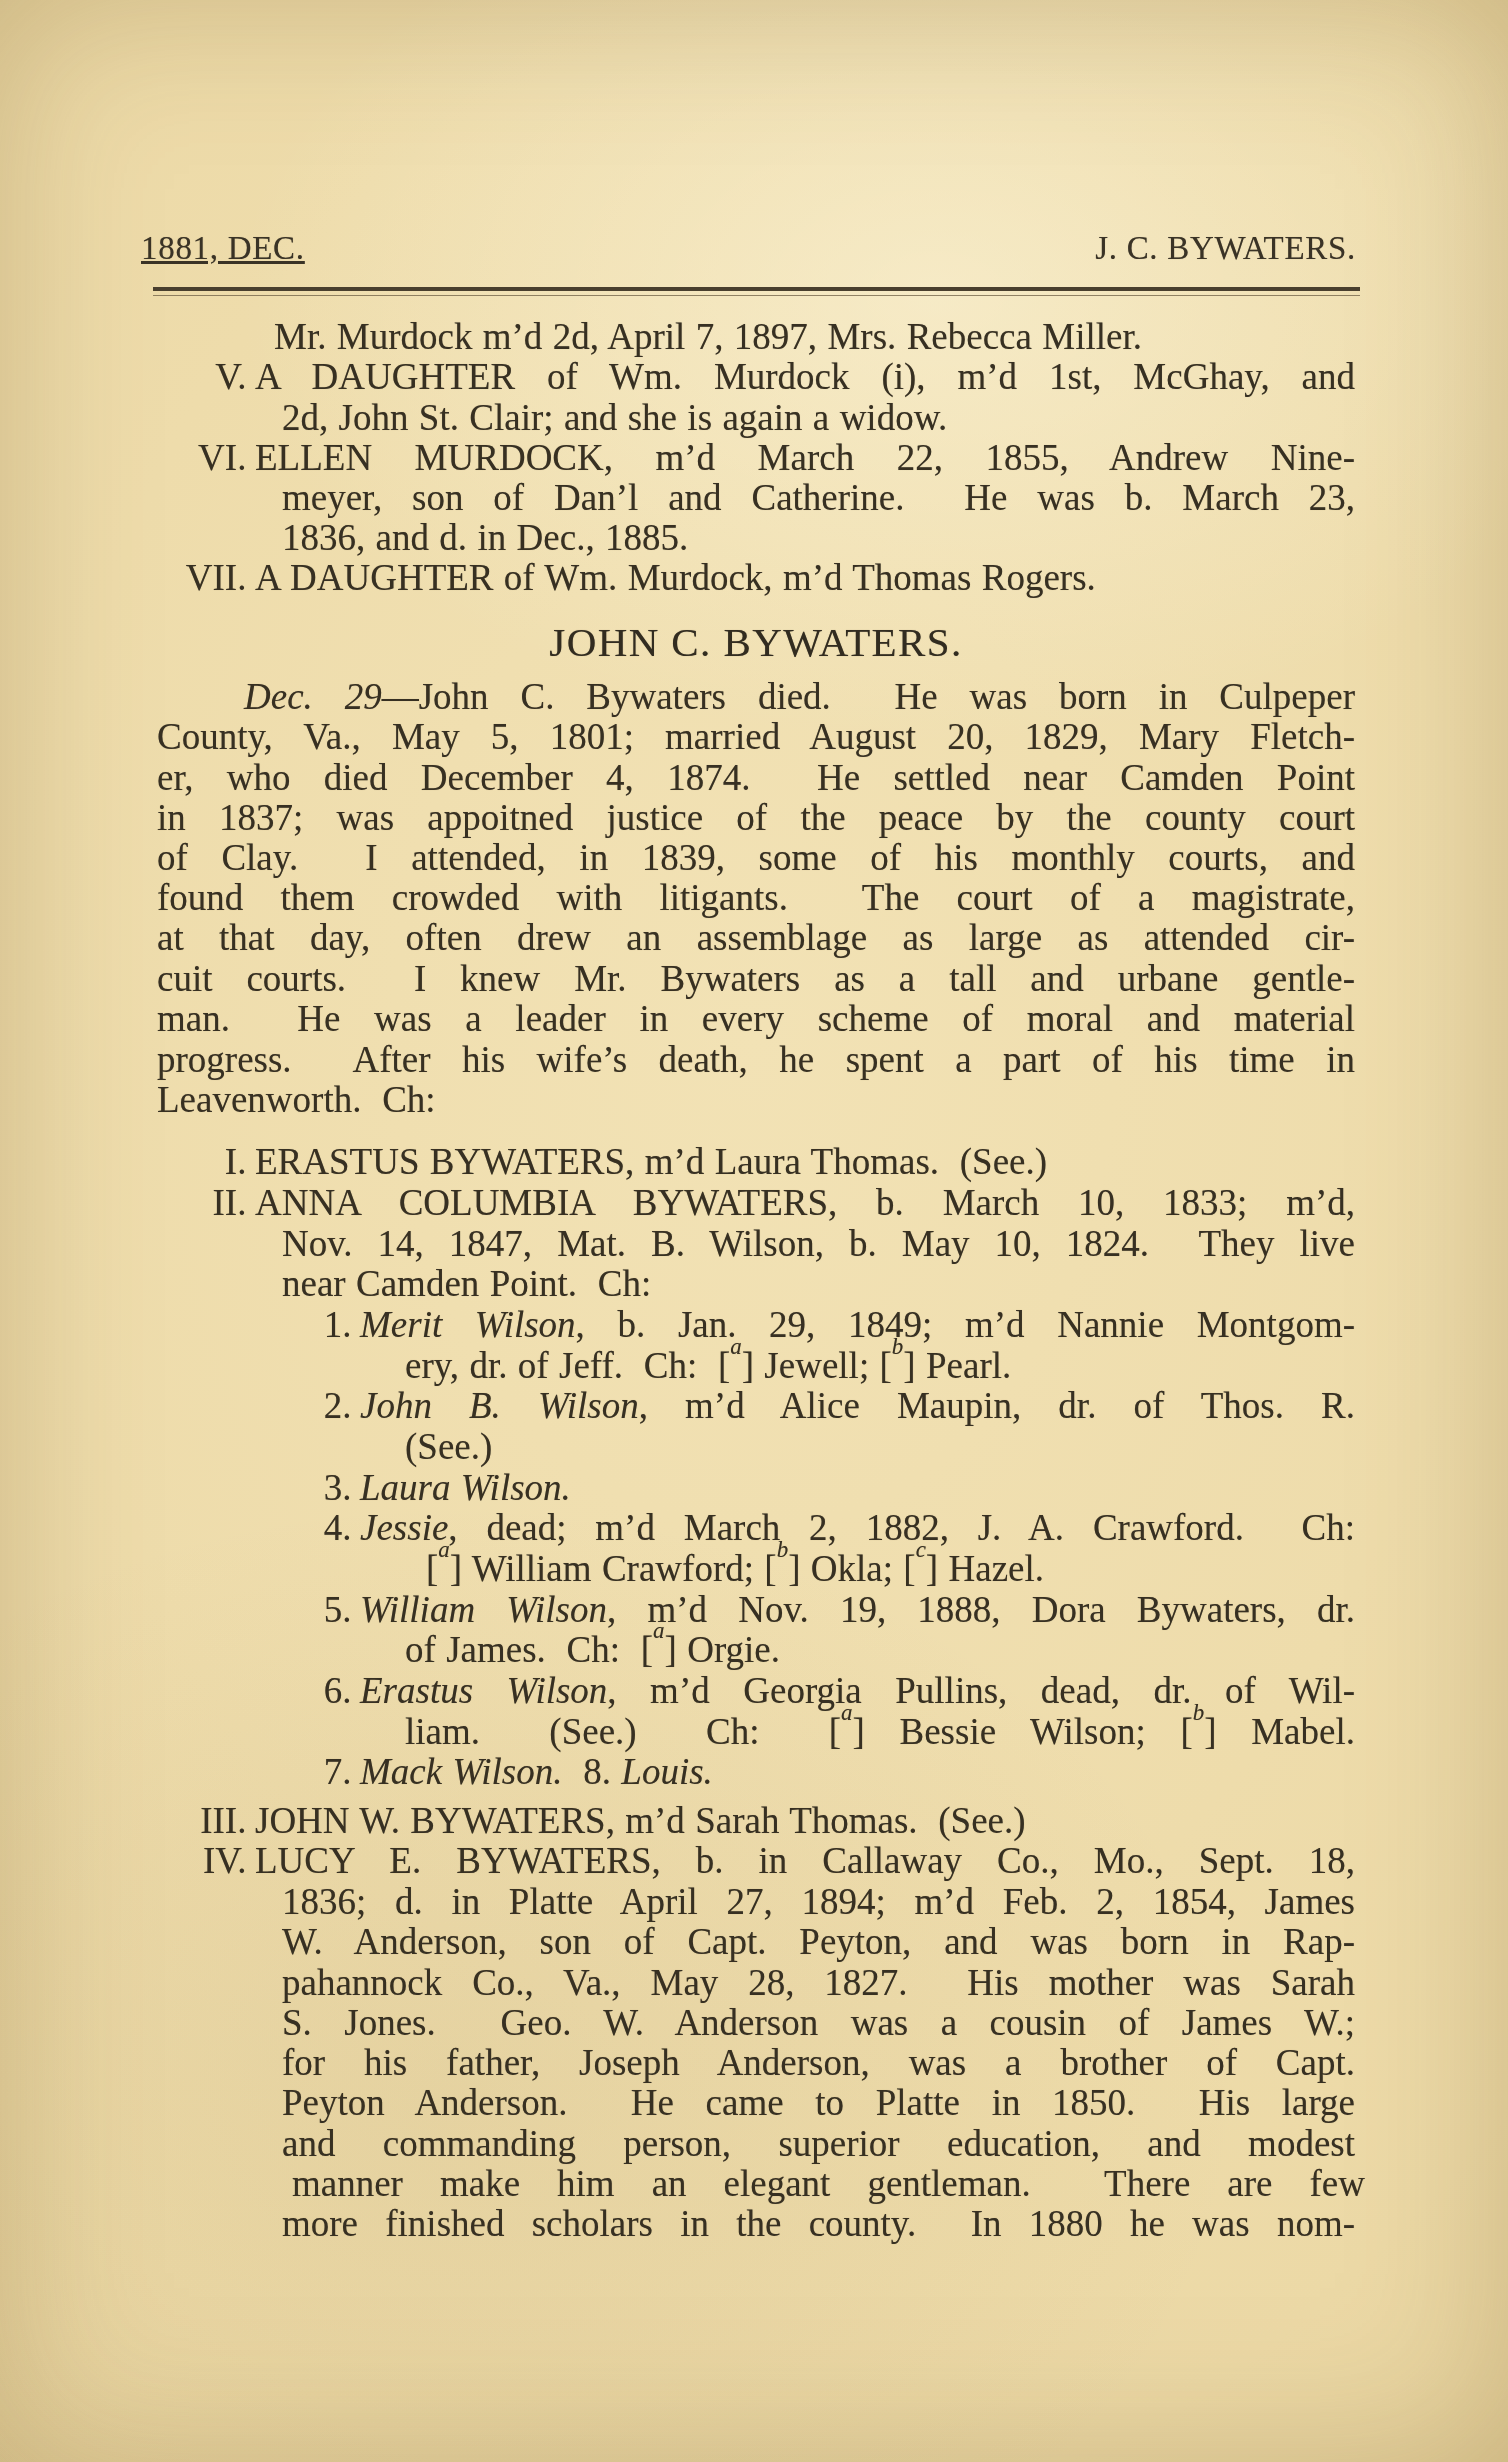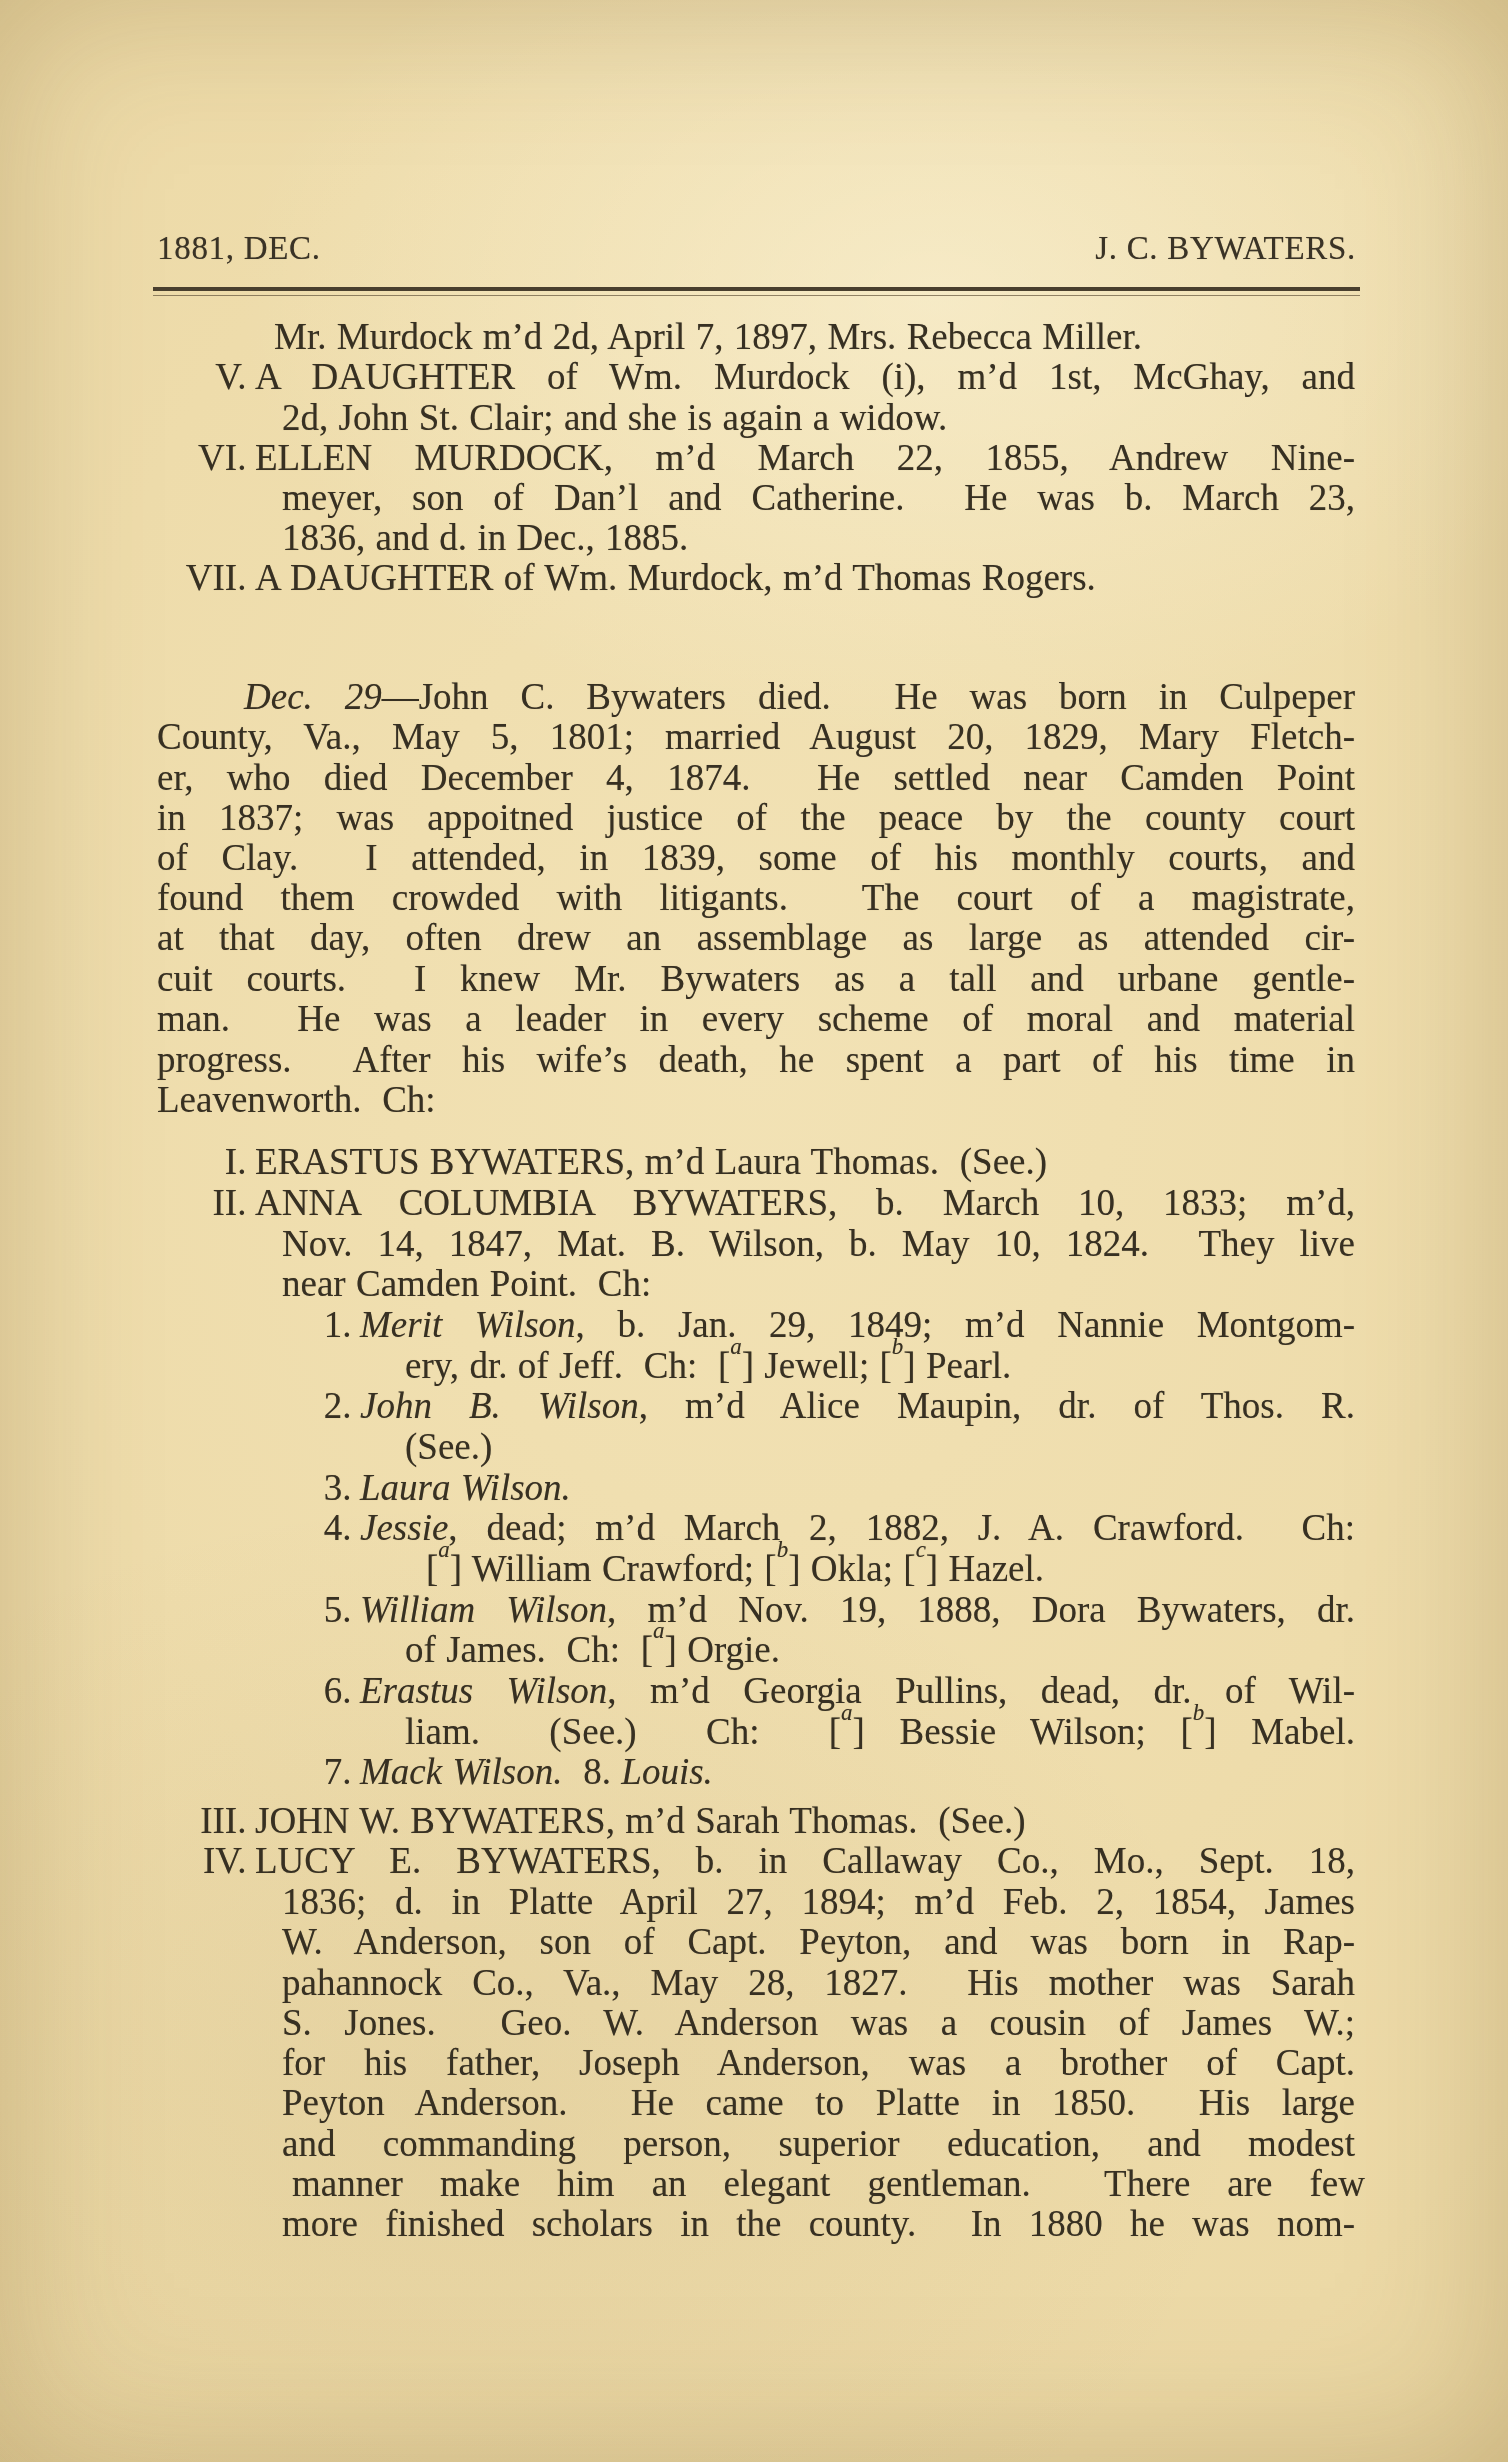--- a/index.html
+++ b/index.html
@@ -15,21 +15,21 @@
       radial-gradient(ellipse 1141px 856px at 30% 85%, rgba(120,92,40,0.07), rgba(120,92,40,0) 70%),
       radial-gradient(ellipse 130% 110% at 50% 42%, #f2e2b5 0%, #ecd9a6 55%, #e0ca92 100%);
     box-shadow: inset 0 0 157px rgba(116,86,34,0.28);
     color:#373022;
   }
   .hdr{
     position:absolute;top:230px;font-size:33px;line-height:36px;
     letter-spacing:0.7px;color:#3a3326;
     text-shadow:0 0 0.7px rgba(58,51,38,0.45);
   }
-  #hdr-left{left:157px;}
+  #hdr-left{left:141px;text-decoration:underline;}
   #hdr-center{left:153px;width:1206px;text-align:center;}
   #hdr-right{right:153px;}
   .rule{position:absolute;left:153px;width:1207px;background:#493f2e;}
   #rule-main{top:287px;height:3.6px;}
   #rule-thin{top:295px;height:1.4px;background:#6d5f46;opacity:.75;}
   #page-heading{
     position:absolute;top:618px;left:153px;width:1206px;
     text-align:center;font-size:41px;letter-spacing:1.4px;color:#322c20;
     text-shadow:0 0 0.7px rgba(50,44,32,0.5);
   }
@@ -50,20 +50,21 @@
   }
 </style>
 </head>
 <body>
 
 <div id="page">
   <div class="hdr" id="hdr-left">1881, DEC.</div>
   <div class="hdr" id="hdr-right">J. C. BYWATERS.</div>
   <div class="rule" id="rule-main"></div>
   <div class="rule" id="rule-thin"></div>
+  <div id="page-heading">JOHN C. BYWATERS.</div>
   <div id="page-body">
       <div class="line left" style="top: 316px; left: 274px;"><span>Mr. Murdock m’d 2d, April 7, 1897, Mrs. Rebecca Miller.</span></div>
       <div class="line just" style="top: 356px; left: 255px; width: 1100px;"><span class="num">V.</span><span>A DAUGHTER of Wm. Murdock (i), m’d 1st, McGhay, and</span></div>
       <div class="line left" style="top: 397px; left: 282px;"><span>2d, John St. Clair; and she is again a widow.</span></div>
       <div class="line just" style="top: 437px; left: 255px; width: 1100px;"><span class="num">VI.</span><span>ELLEN MURDOCK, m’d March 22, 1855, Andrew Nine-</span></div>
       <div class="line just" style="top: 477px; left: 282px; width: 1073px;"><span>meyer, son of Dan’l and Catherine.&nbsp; He was b. March 23,</span></div>
       <div class="line left" style="top: 517px; left: 282px;"><span>1836, and d. in Dec., 1885.</span></div>
       <div class="line left" style="top: 557px; left: 255px;"><span class="num">VII.</span><span>A DAUGHTER of Wm. Murdock, m’d Thomas Rogers.</span></div>
       <div class="line just" style="top: 676px; left: 244px; width: 1111px;"><em>Dec. 29</em><span>—John C. Bywaters died.&nbsp; He was born in Culpeper</span></div>
       <div class="line just" style="top: 716px; left: 157px; width: 1198px;"><span>County, Va., May 5, 1801; married August 20, 1829, Mary Fletch-</span></div>

